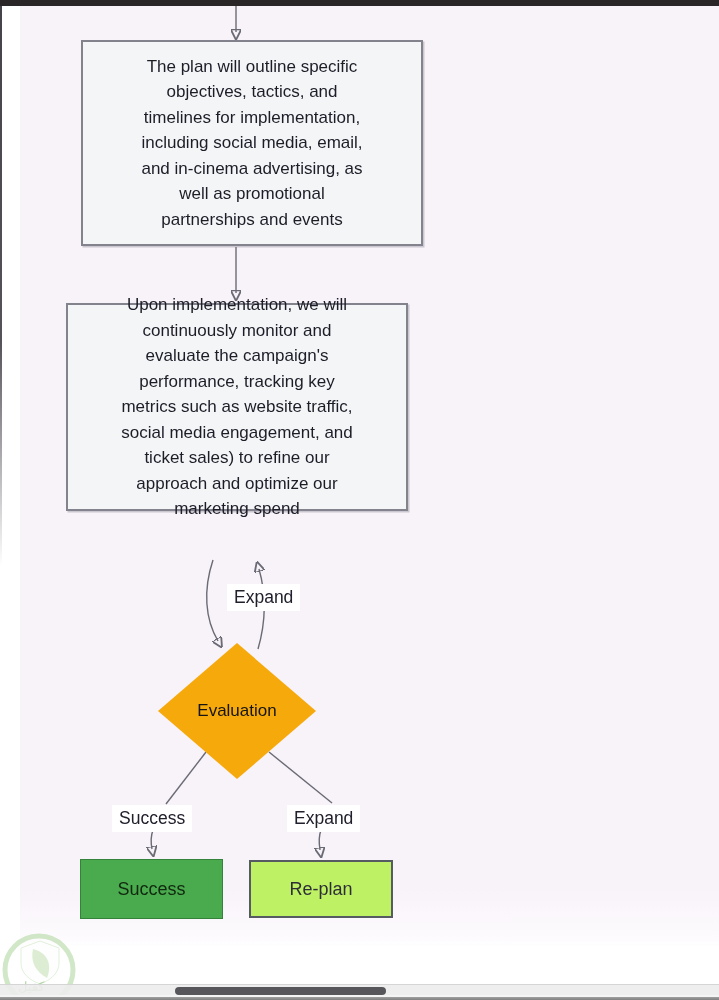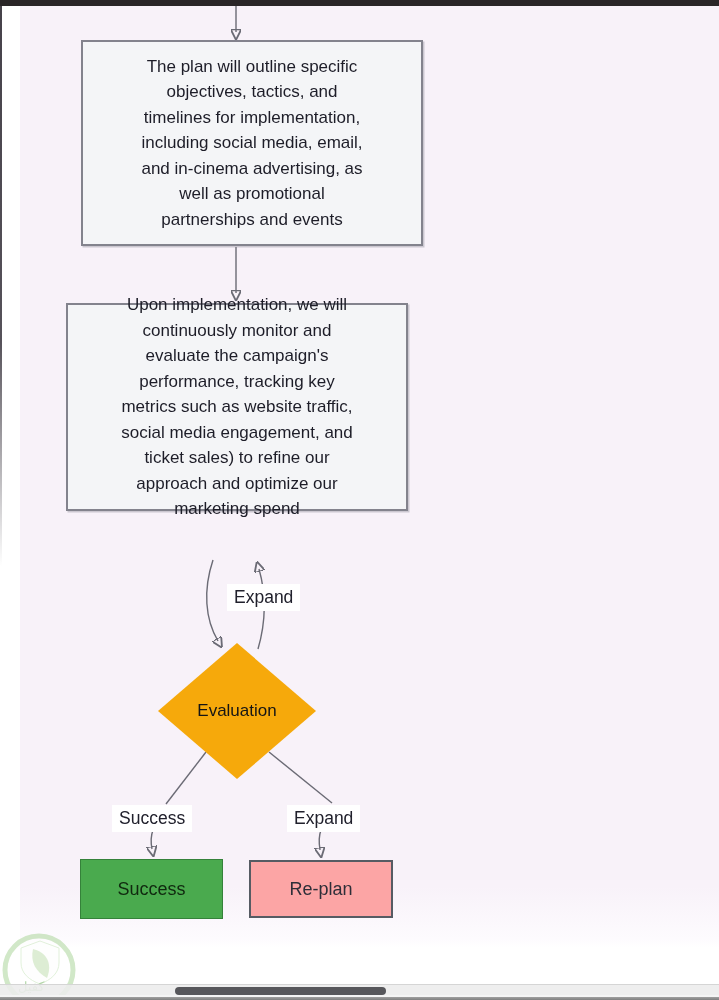--- a/index.html
+++ b/index.html
@@ -81,21 +81,21 @@
     font-size: 18px;
   }
   .expand {
     left: 80px; top: 859px; width: 143px; height: 60px;
     background: #4aaa4e;
     border: 1px solid #35823a;
     color: #10290f;
   }
   .replan {
     left: 249px; top: 860px; width: 144px; height: 58px;
-    background: #fca5a5;
+    background: #bef264;
     border: 2px solid #565b63;
     color: #2e2e38;
   }
 
   .watermark {
     position: absolute; left: 0; top: 925px;
     width: 95px; height: 75px;
     opacity: 0.62;
   }
 

